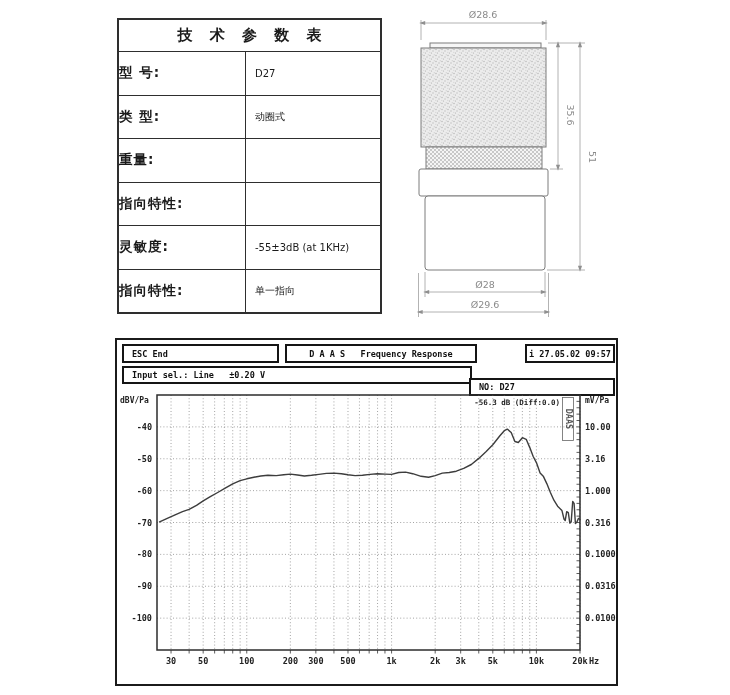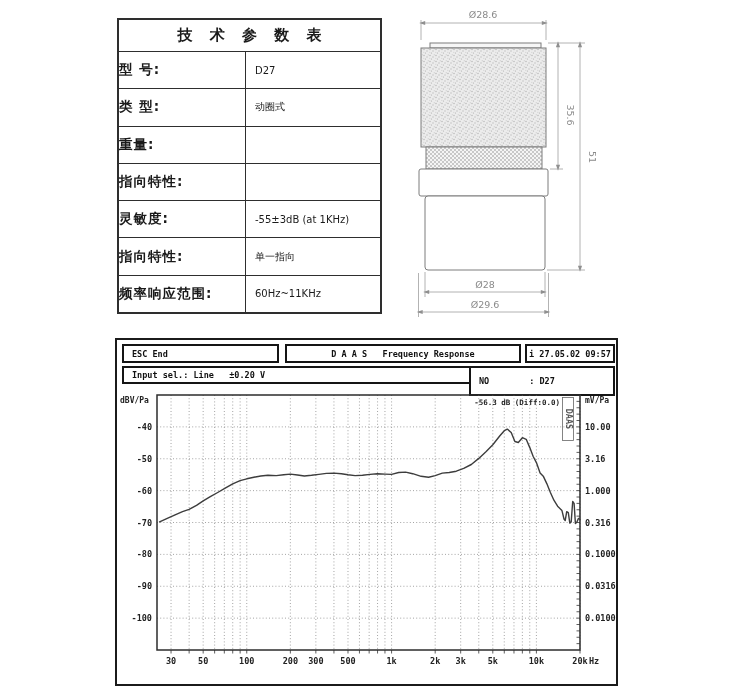--- a/index.html
+++ b/index.html
@@ -35,24 +35,24 @@
     font-family:"DejaVu Sans Mono",monospace;
   }
   .hbox{
     position:absolute;border:2px solid #151515;background:#fff;
     font-size:8.5px;font-weight:bold;white-space:pre;color:#111;
     display:flex;align-items:center;box-sizing:border-box;
   }
   .hbox.pad{padding-left:8px;}
   .hbox.center{justify-content:center;}
   #esc-box{left:5px;top:4px;width:157px;height:19px;}
-  #title-box{left:168px;top:4px;width:236px;height:19px;}
+  #title-box{left:168px;top:4px;width:192px;height:19px;}
   #info-box{left:408px;top:4px;width:90px;height:19px;}
   #input-box{left:5px;top:26px;width:350px;height:18px;align-items:center;}
-  #no-box{left:352px;top:26px;width:146px;height:30px;gap:40px;}
+  #no-box{left:352px;top:38px;width:146px;height:18px;}
   .u{}
   #plot-svg{position:absolute;left:0;top:48px;}
 </style>
 </head>
 <body>
 
 <div class="spec-table">
   <div class="spec-title">技 术 参 数 表</div>
   <div class="spec-row">
     <div class="spec-label">型 号:</div>
@@ -68,24 +68,20 @@
   <div class="spec-row">
     <div class="spec-label">指向特性:</div>
   </div>
   <div class="spec-row">
     <div class="spec-label">灵敏度:</div>
     <div class="spec-value">-55±3dB (at 1KHz)</div>
   </div>
   <div class="spec-row">
     <div class="spec-label">指向特性:</div>
     <div class="spec-value">单一指向</div>
-  </div>
-  <div class="spec-row">
-    <div class="spec-label">频率响应范围:</div>
-    <div class="spec-value">60Hz~11KHz</div>
   </div>
 </div>
 
 <svg class="drawing" viewBox="0 0 200 330">
   <defs>
     <pattern id="stip" width="6" height="6" patternUnits="userSpaceOnUse">
       <rect width="6" height="6" fill="#ececec"></rect>
       <circle cx="1" cy="1.5" r="0.7" fill="#b3b3b3"></circle>
       <circle cx="4" cy="3" r="0.8" fill="#c4c4c4"></circle>
       <circle cx="2.5" cy="5" r="0.6" fill="#adadad"></circle>

